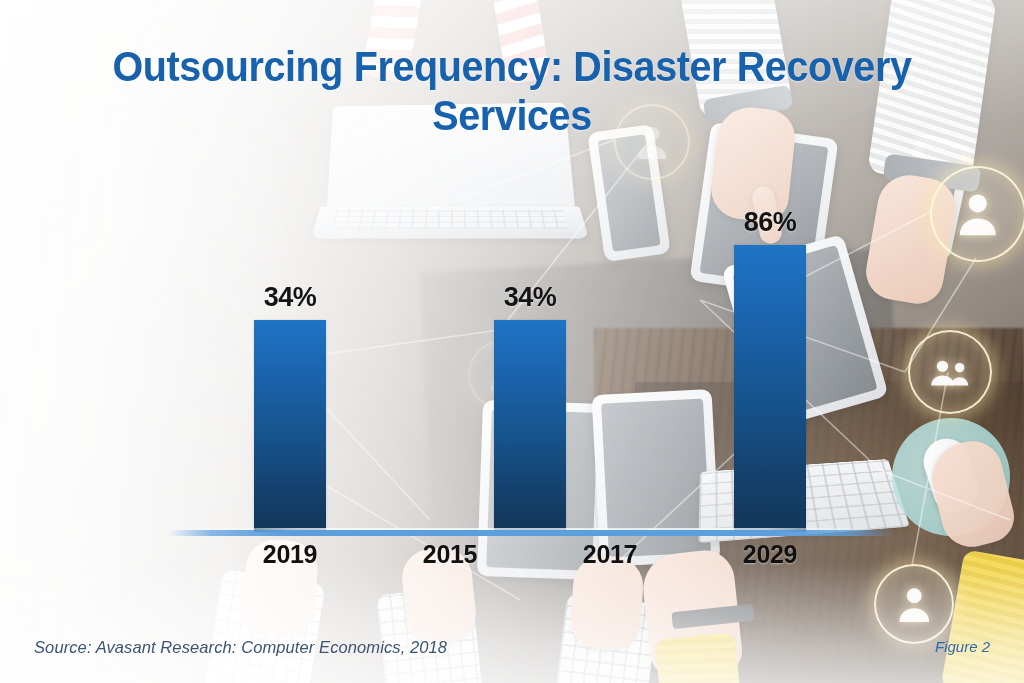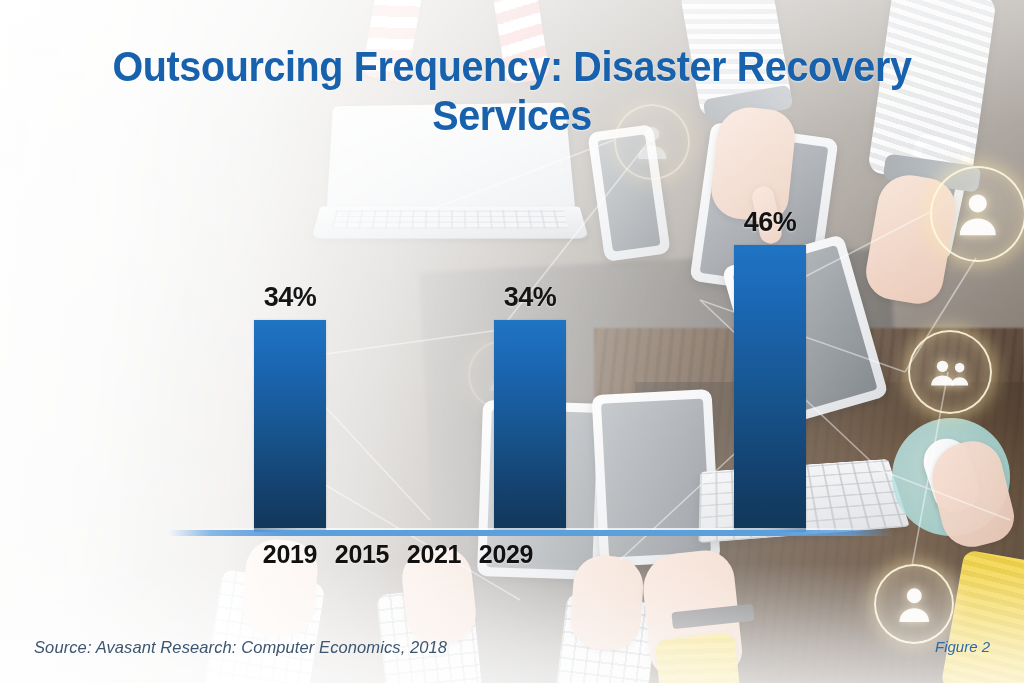--- a/index.html
+++ b/index.html
@@ -303,21 +303,21 @@
   .axis-line::after {
     content:"";
     position:absolute; left:0; right:0; top:-2px; height:2px;
     background: linear-gradient(90deg, rgba(255,255,255,0), rgba(255,255,255,.75) 18%, rgba(255,255,255,.75) 82%, rgba(255,255,255,0));
   }
 
   .labels {
     position: absolute;
     left: 180px; width: 700px; top: 540px; height: 40px;
     display: flex;
-    justify-content: flex-start;
+    justify-content: space-between;
     padding: 0 74px;
     box-sizing: border-box;
   }
   .year-label {
     width: 72px;
     text-align: center;
     font-weight: 700;
     font-size: 25px;
     color: #111111;
     letter-spacing: -0.3px;
@@ -479,34 +479,34 @@
           <div class="bar" style="height: 212.207px;"></div>
         </div>
 
         <div class="bar-col">
           <div class="bar-value">34%</div>
           <div class="bar" style="height: 212.207px;"></div>
         </div>
 
 
         <div class="bar-col">
-          <div class="bar-value">46%</div>
+          <div class="bar-value">86%</div>
           <div class="bar" style="height: 287.103px;"></div>
         </div>
 
 
       </div>
     </div>
 
     <div class="axis-line"></div>
 
     <div class="labels">
       <div class="year-label">2019</div>
       <div class="year-label">2015</div>
-      <div class="year-label">2021</div>
+      <div class="year-label">2017</div>
       <div class="year-label">2029</div>
     </div>
 
     <div class="source">Source: Avasant Research: Computer Economics, 2018</div>
     <div class="figure-label">Figure 2</div>
 
   </div>
 </div>
 
 </body></html>

